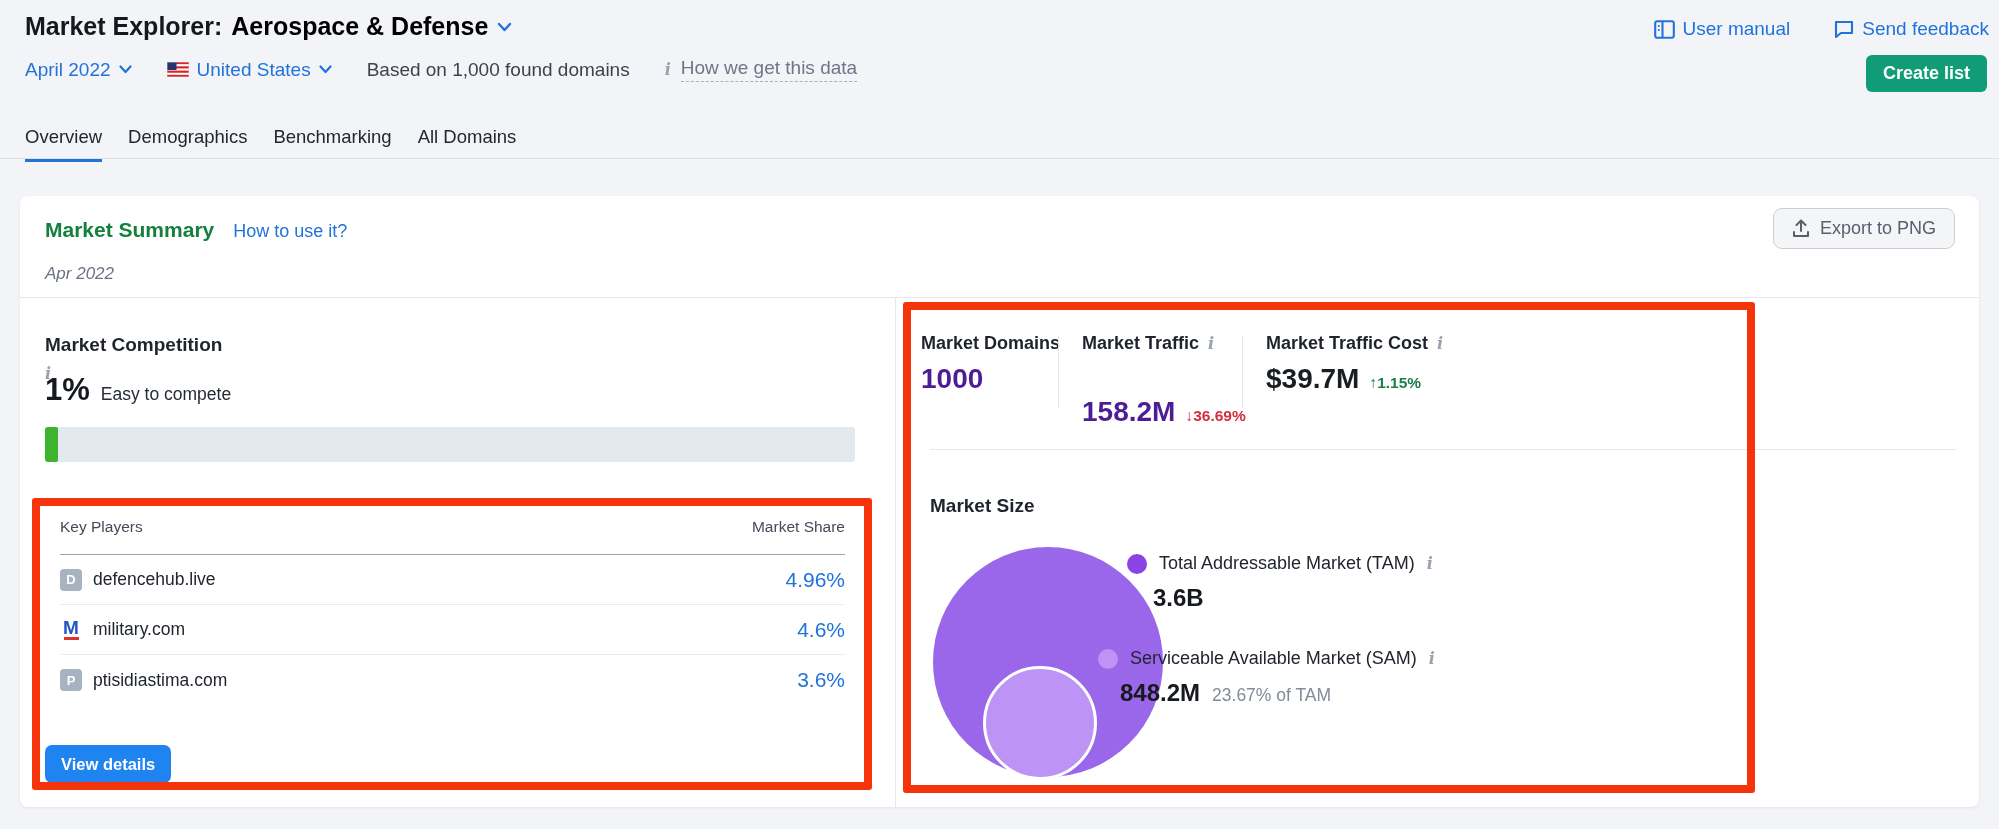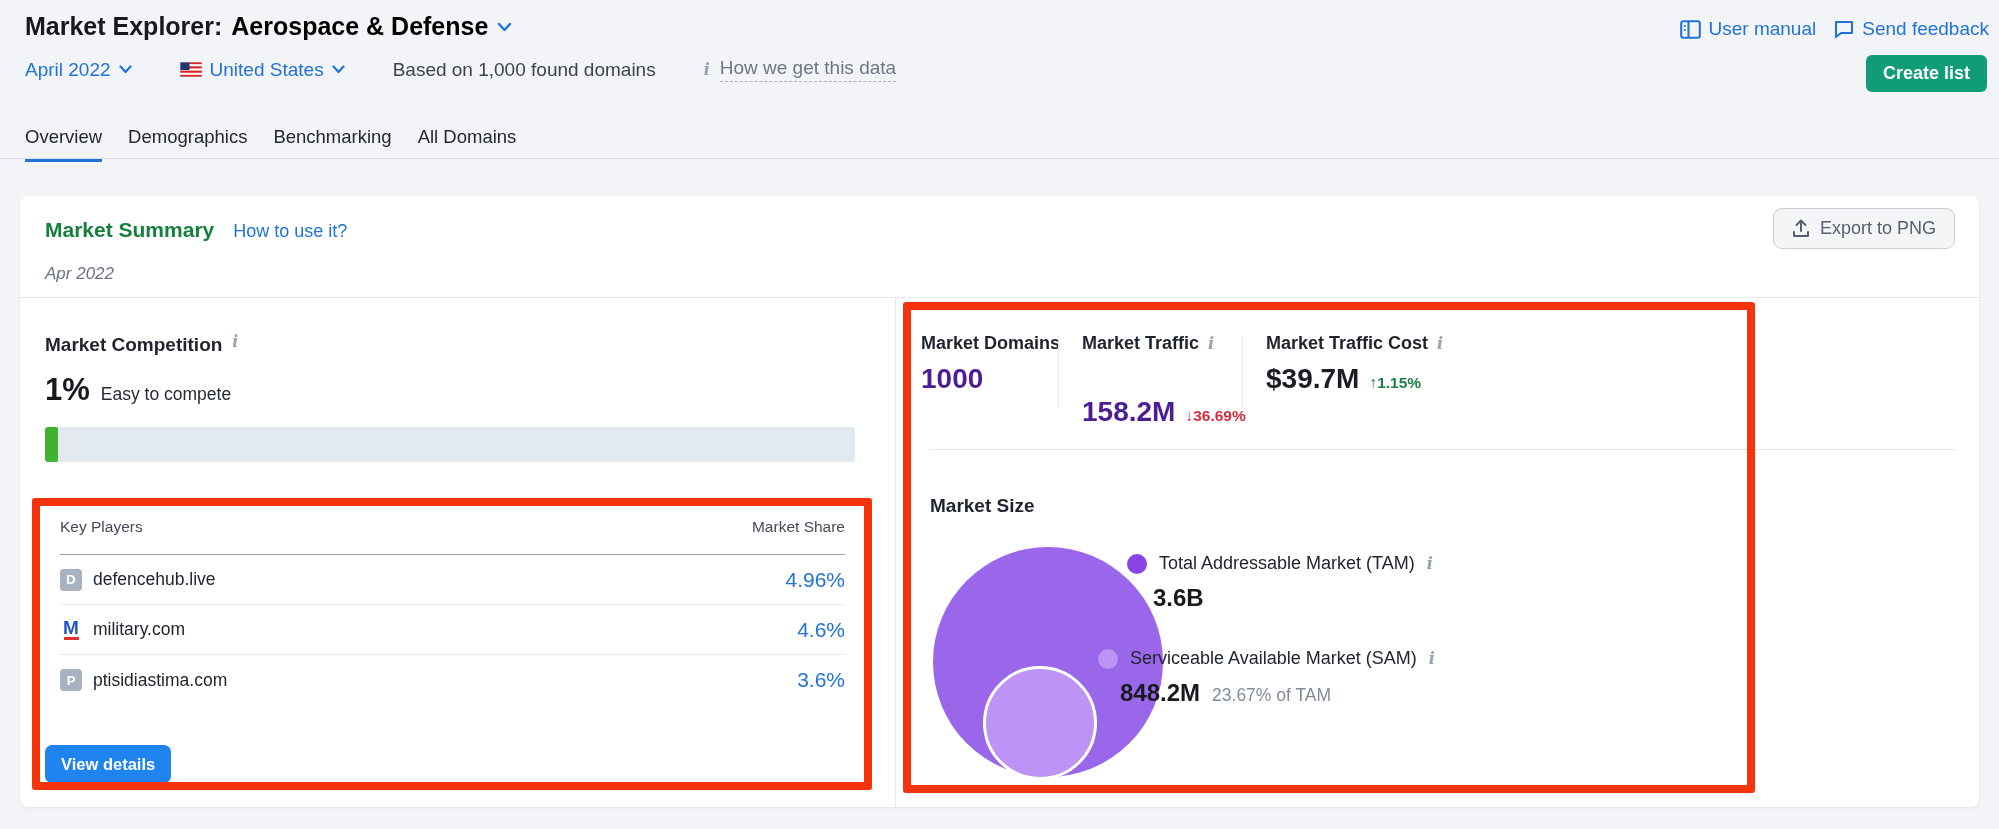--- a/index.html
+++ b/index.html
@@ -5,44 +5,44 @@
   * { margin:0; padding:0; box-sizing:border-box; }
   html,body { background:#e9ebf0; }
   body { font-family:"Liberation Sans","DejaVu Sans",sans-serif; }
   .screen {
     position:relative; width:1999px; height:829px;
     background:#f3f4f8; overflow:hidden; color:#22262e;
   }
   
   .page-title { position:absolute; left:25px; top:12px; font-size:25px; font-weight:700; color:#15181d; display:flex; align-items:center; gap:9px; }
   .page-title .market-link { color:#000000; display:flex; align-items:center; gap:9px; cursor:pointer; }
-  .header-links { position:absolute; right:10px; top:18px; display:flex; gap:18px; }
+  .header-links { position:absolute; right:10px; top:18px; display:flex; gap:44px; }
   .hlink { display:flex; align-items:center; gap:8px; color:#2173da; font-size:19px; cursor:pointer; }
-  .filters { position:absolute; left:25px; top:57px; display:flex; align-items:center; gap:48px; font-size:19px; }
+  .filters { position:absolute; left:25px; top:57px; display:flex; align-items:center; gap:35px; font-size:19px; }
   .filter-link { color:#2173da; display:flex; align-items:center; gap:8px; cursor:pointer; }
   .based-on { color:#3c434e; }
   .how-data { color:#6e7687; display:flex; align-items:center; gap:10px; }
   .how-data .dashed { border-bottom:1px dashed #aab1bd; padding-bottom:2px; cursor:pointer; }
   .info-i { font-family:"DejaVu Serif",serif; font-style:italic; font-weight:700; color:#98a1ae; font-size:16px; line-height:1; cursor:pointer; }
   .create-list { position:absolute; right:12px; top:55px; height:37px; padding:0 17px; background:#0f9c76; color:#fff; font-size:18px; font-weight:700; border:none; border-radius:6px; cursor:pointer; }
   .tabs { position:absolute; left:25px; top:126px; display:flex; gap:26px; font-size:18.5px; color:#23282f; }
   .tab { padding-bottom:11px; cursor:pointer; }
   .tab.active { border-bottom:3px solid #2173da; }
   .header-divider { position:absolute; left:0; right:0; top:158px; height:1px; background:#dcdfe6; }
   
   .card { position:absolute; left:20px; top:196px; width:1959px; height:611px; background:#fff; border-radius:8px; box-shadow:0 1px 3px rgba(25,39,62,.08); }
   .summary-title-row { position:absolute; left:25px; top:22px; display:flex; align-items:baseline; gap:19px; }
   .summary-title { font-size:21px; font-weight:700; color:#15803d; }
   .help-link { font-size:18px; color:#2173da; cursor:pointer; }
   .export-btn { position:absolute; right:24px; top:12px; height:41px; padding:0 18px; display:flex; align-items:center; gap:10px; background:#f4f5f7; border:1px solid #c9ced6; border-radius:9px; font-size:18px; color:#565f6e; font-weight:400; cursor:pointer; }
   .card-date { position:absolute; left:25px; top:68px; font-size:17px; color:#6b7280;font-style:italic; }
   .card-divider { position:absolute; left:0; right:0; top:101px; height:1px; background:#e5e8ee; }
   .col-divider { position:absolute; left:875px; top:101px; bottom:0; width:1px; background:#e5e8ee; }
   
-  .mc-title { position:absolute; left:25px; top:138px; font-size:19px; font-weight:700; color:#1f242c; display:flex; align-items:flex-start; gap:10px; }
+  .mc-title { position:absolute; left:25px; top:138px; font-size:19px; font-weight:700; color:#1f242c; display:flex; align-items:flex-start; gap:10px;flex-direction:column; }
   .mc-value-row { position:absolute; left:25px; top:176px; display:flex; align-items:baseline; gap:11px; }
   .mc-value { font-size:31px; font-weight:800; color:#16191e; }
   .mc-label { font-size:17.5px; color:#262c35; }
   .bar-track { position:absolute; left:25px; top:231px; width:810px; height:35px; background:#e2e9ef; border-radius:3px; overflow:hidden; }
   .bar-fill { height:100%; background:#3db32e; border-radius:2px; }
   .kp { position:absolute; left:40px; top:322px; width:785px; }
   .kp-head { display:flex; justify-content:space-between; font-size:15.5px; color:#434b58; padding-bottom:18px; border-bottom:1px solid #99a2b0; }
   .kp-row { display:flex; align-items:center; height:50px; border-bottom:1px solid #e8ebef; }
   .kp-row:last-child { border-bottom:none; }
   .fav { width:22px; height:22px; border-radius:4px; display:flex; align-items:center; justify-content:center; margin-right:11px; flex:0 0 22px; }

